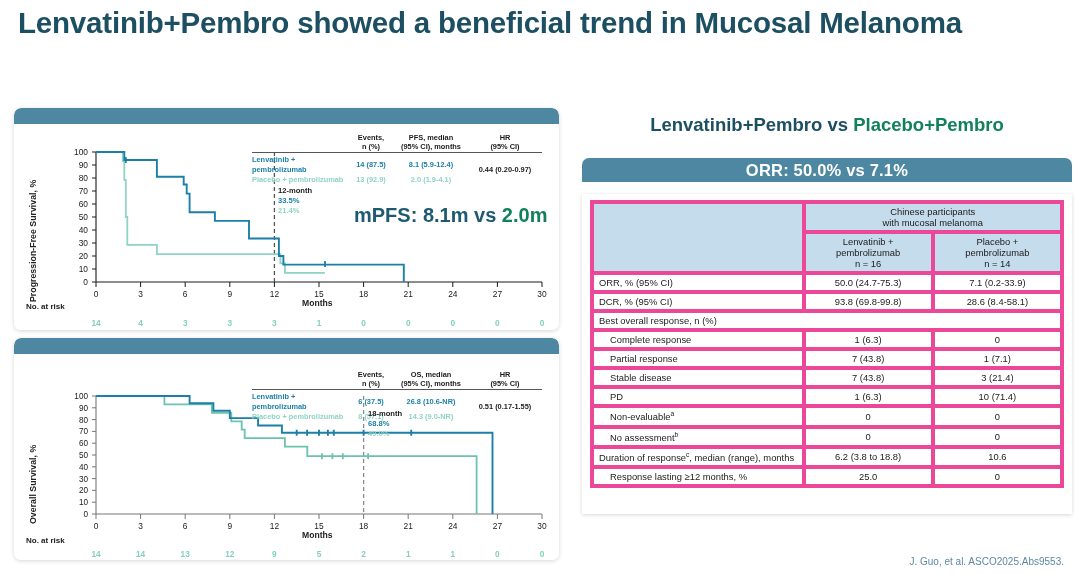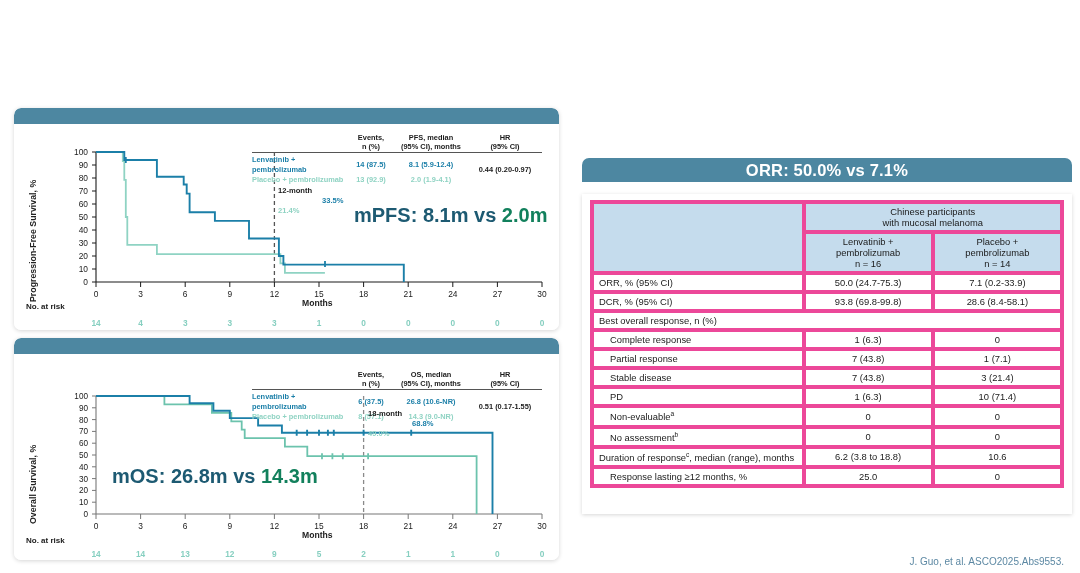--- a/index.html
+++ b/index.html
@@ -101,21 +101,21 @@
   .legend-name { width: 98px; }
   .legend-c1 { width: 42px; text-align: center; }
   .legend-c2 { width: 78px; text-align: center; }
   .legend-c3 { width: 70px; text-align: center; color: #1b1b1b; }
   .row-lenv { color: #1b7fa8; }
   .row-plac { color: #8fd3c3; }
 
   
   .milestone { position: absolute; font-size: 7.6px; font-weight: bold; line-height: 1.3; }
   .milestone .m-title { color: #1b1b1b; }
-  .milestone .m-lenv { color: #1b7fa8; margin-left: 44px; }
+  .milestone .m-lenv { color: #1b7fa8; }
   .milestone .m-plac { color: #8fd3c3; }
 
   
   .callout {
     position: absolute;
     font-size: 20px;
     font-weight: bold;
     color: #1d5a72;
     white-space: nowrap;
   }
@@ -191,20 +191,21 @@
     white-space: nowrap;
   }
 
   svg { display: block; }
 </style>
 </head>
 <body>
 
 <div id="slide">
 
+  <div class="slide-title">Lenvatinib+Pembro showed a beneficial trend in Mucosal Melanoma</div>
 
   <div class="chart-card card-pfs">
     <div class="card-bar"></div>
     <div class="card-body">
 
       <div class="y-axis-label" style="left:14px; top:178px;">Progression-Free Survival, %</div>
 
       <svg width="545" height="206" viewBox="0 0 545 206">
 
         <g>
@@ -474,23 +475,20 @@
           <div class="legend-c3" style="font-weight:bold;">0.51 (0.17-1.55)</div>
         </div>
       </div>
 
       <div class="milestone" style="left:354px; top:55px;">
         <div class="m-title">18-month</div>
         <div class="m-lenv">68.8%</div>
         <div class="m-plac">49.0%</div>
       </div>
 
-      <div class="callout" style="left:98px; top:111px;">
-        <span>mOS: 26.8m vs </span><span class="hl">14.3m</span>
-      </div>
 
       <div class="x-axis-label" style="left:288px; top:176px;">Months</div>
 
       <div class="risk-label" style="left:12px; top:182px;">No. at risk</div>
       <div>
         <div class="risk-num risk-lenv" style="left:71px;    top:186px;">16</div>
         <div class="risk-num risk-lenv" style="left:115.6px; top:186px;">16</div>
         <div class="risk-num risk-lenv" style="left:160.2px; top:186px;">16</div>
         <div class="risk-num risk-lenv" style="left:204.8px; top:186px;">14</div>
         <div class="risk-num risk-lenv" style="left:249.4px; top:186px;">12</div>
@@ -510,20 +508,23 @@
         <div class="risk-num risk-plac" style="left:338.6px; top:195px;">2</div>
         <div class="risk-num risk-plac" style="left:383.2px; top:195px;">1</div>
         <div class="risk-num risk-plac" style="left:427.8px; top:195px;">1</div>
         <div class="risk-num risk-plac" style="left:472.4px; top:195px;">0</div>
         <div class="risk-num risk-plac" style="left:517px;   top:195px;">0</div>
       </div>
 
     </div>
   </div>
 
+  <div class="right-heading">
+    <span>Lenvatinib+Pembro vs </span><span class="green">Placebo+Pembro</span>
+  </div>
 
   <div class="orr-banner">ORR: 50.0% vs 7.1%</div>
 
   <div class="table-card">
     <table class="resp">
       <colgroup>
         <col style="width:45%">
         <col style="width:27.5%">
         <col style="width:27.5%">
       </colgroup>

